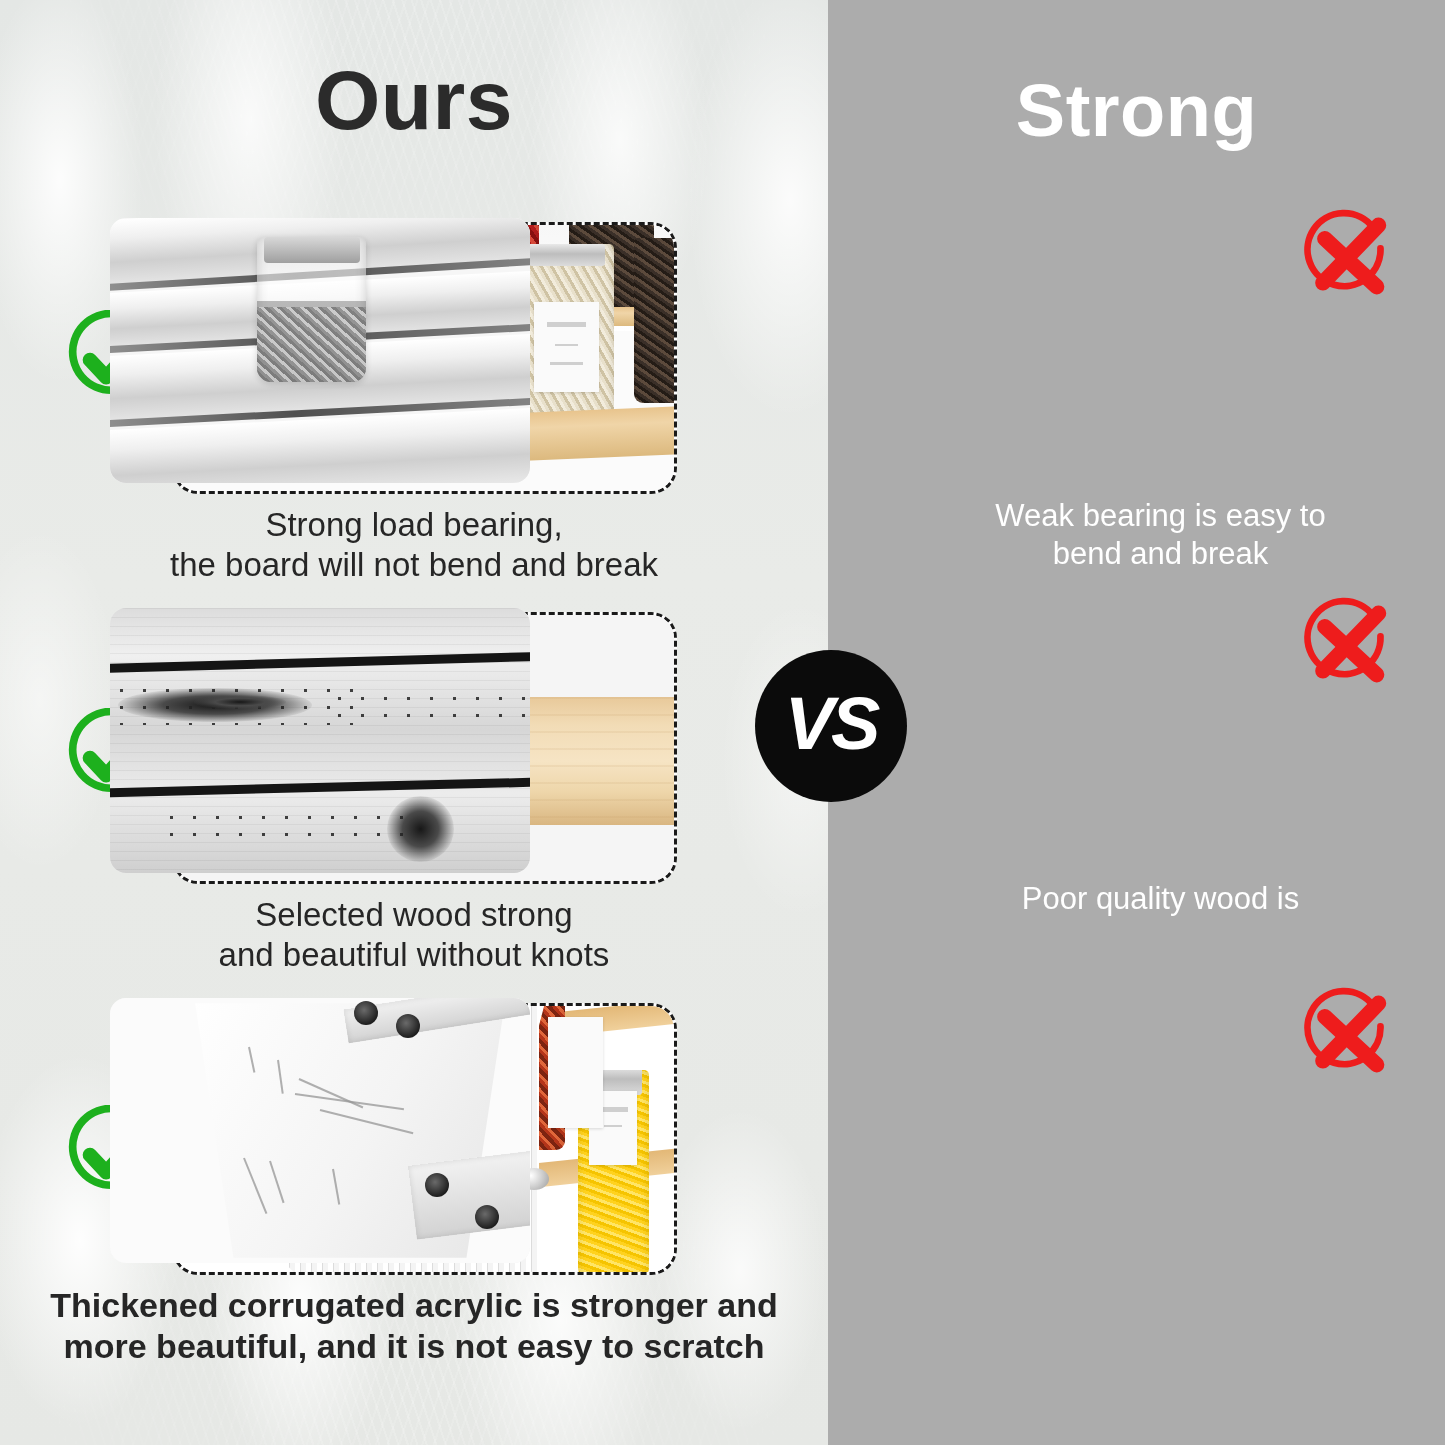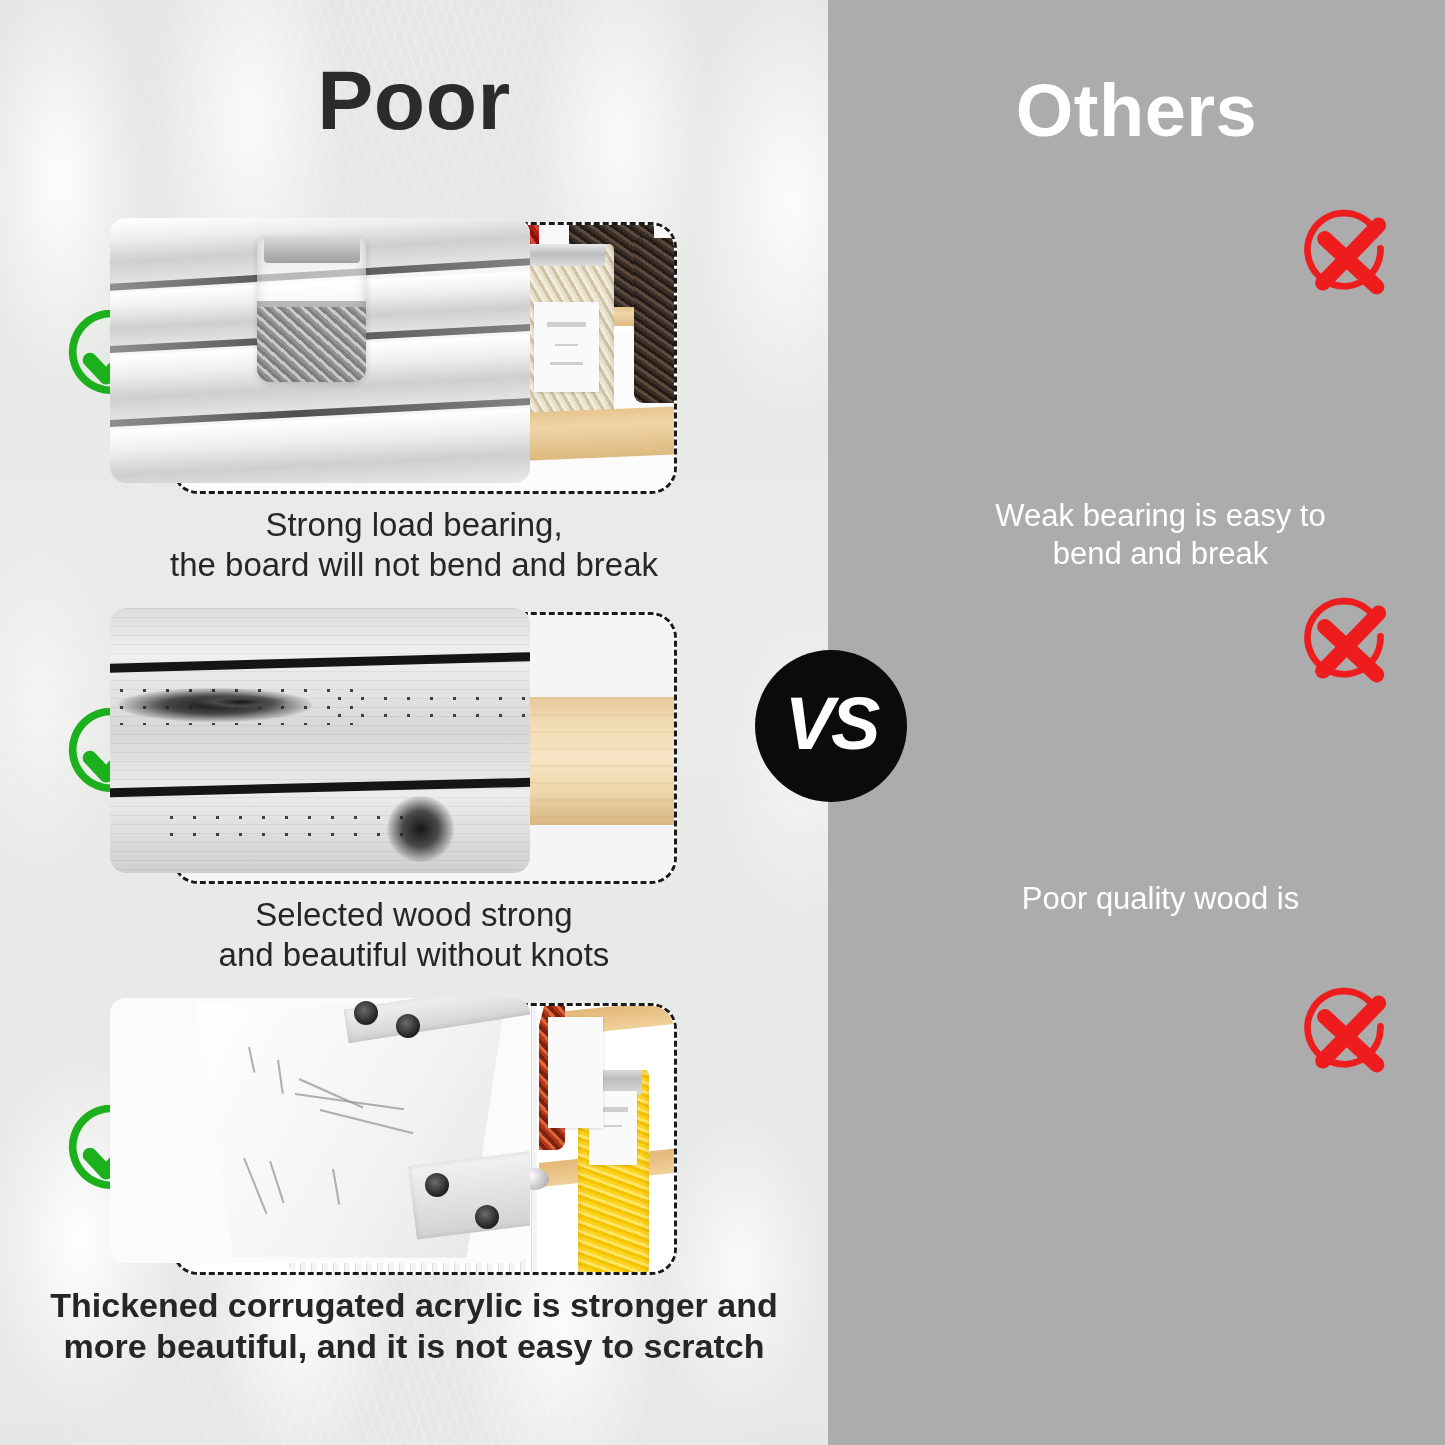--- a/index.html
+++ b/index.html
@@ -295,22 +295,22 @@
 </style>
 </head>
 <body>
 
 <div id="stage">
 
   <div class="panel-left"></div>
 
   <div class="panel-right"></div>
 
-  <div class="heading" id="title-ours">Poor</div>
-  <div class="heading" id="title-others">Others</div>
+  <div class="heading" id="title-ours">Ours</div>
+  <div class="heading" id="title-others">Strong</div>
 
   <div class="mark" style="left:63px; top:310px;">
     <svg viewBox="0 0 100 100">
       <path d="M86 26 A40 40 0 1 0 90 46" fill="none" stroke="#1db01d" stroke-width="8" stroke-linecap="round"></path>
       <path d="M28 52 L45 70 L88 22" fill="none" stroke="#1db01d" stroke-width="15" stroke-linecap="round" stroke-linejoin="round"></path>
     </svg>
   </div>
 
   <div class="frame-left" style="top:222px;">
     <div class="ph-spice">

